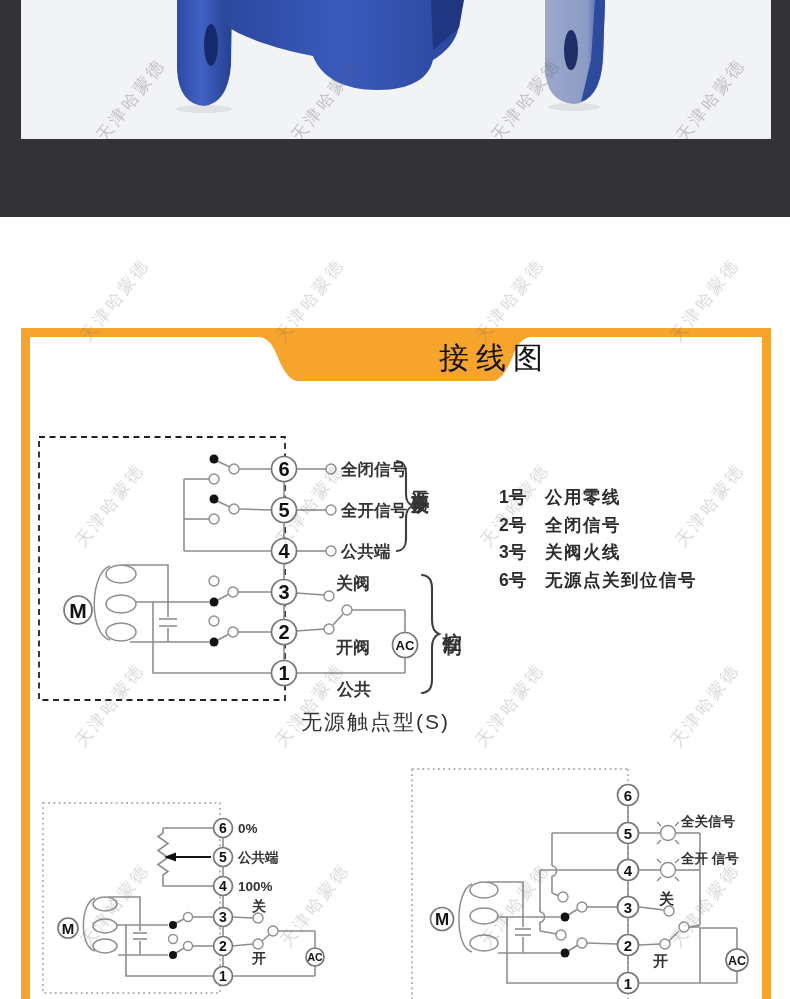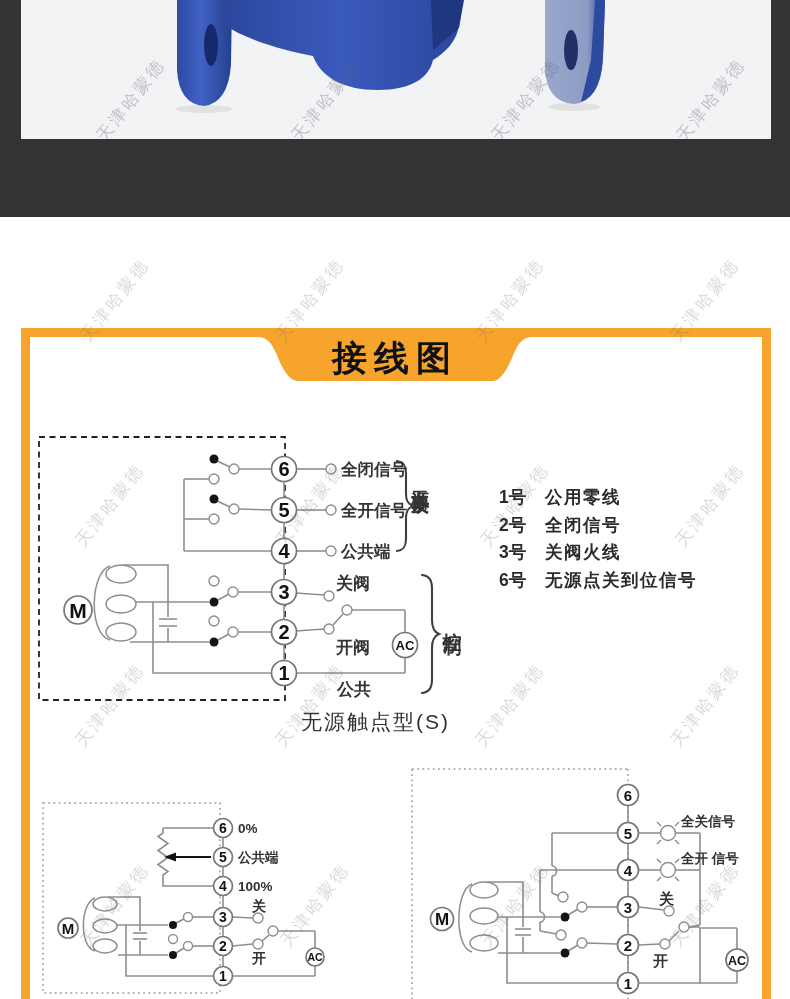--- a/index.html
+++ b/index.html
@@ -6,21 +6,21 @@
   #stage{position:relative;width:790px;height:999px;overflow:hidden;background:#fff;
          font-family:"Liberation Sans","DejaVu Sans",sans-serif;}
   
   #top-band{position:absolute;left:0;top:0;width:790px;height:217px;background:#333336;}
   #photo-area{position:absolute;left:21px;top:0;width:750px;height:139px;background:#f2f3f5;overflow:hidden;}
   
   #wiring-box{position:absolute;left:21px;top:328px;width:732px;height:690px;
               border:9px solid #F6A42B;border-bottom:none;background:transparent;}
   #banner-tab{position:absolute;left:240px;top:337px;width:310px;height:46px;}
   #banner-title{position:absolute;left:240px;top:337px;width:310px;height:44px;line-height:42px;
-                text-align:center;font-size:35px;font-weight:700;color:#111;letter-spacing:7px;}
+                text-align:right;font-size:30px;font-weight:400;color:#111;letter-spacing:7px;}
   
   #legend{position:absolute;left:499px;top:484px;}
   .legend-row{height:27.5px;line-height:27.5px;font-size:17.5px;font-weight:700;color:#2b2b2b;white-space:nowrap;}
   .legend-row .lno{display:inline-block;width:46px;}
   .legend-row .ldesc{letter-spacing:1.5px;}
   
   #caption-d1{position:absolute;left:301px;top:708px;font-size:21px;font-weight:400;color:#333;letter-spacing:2px;}
   
   .vlabel{position:absolute;writing-mode:vertical-rl;text-orientation:upright;
           font-weight:700;color:#333;}

